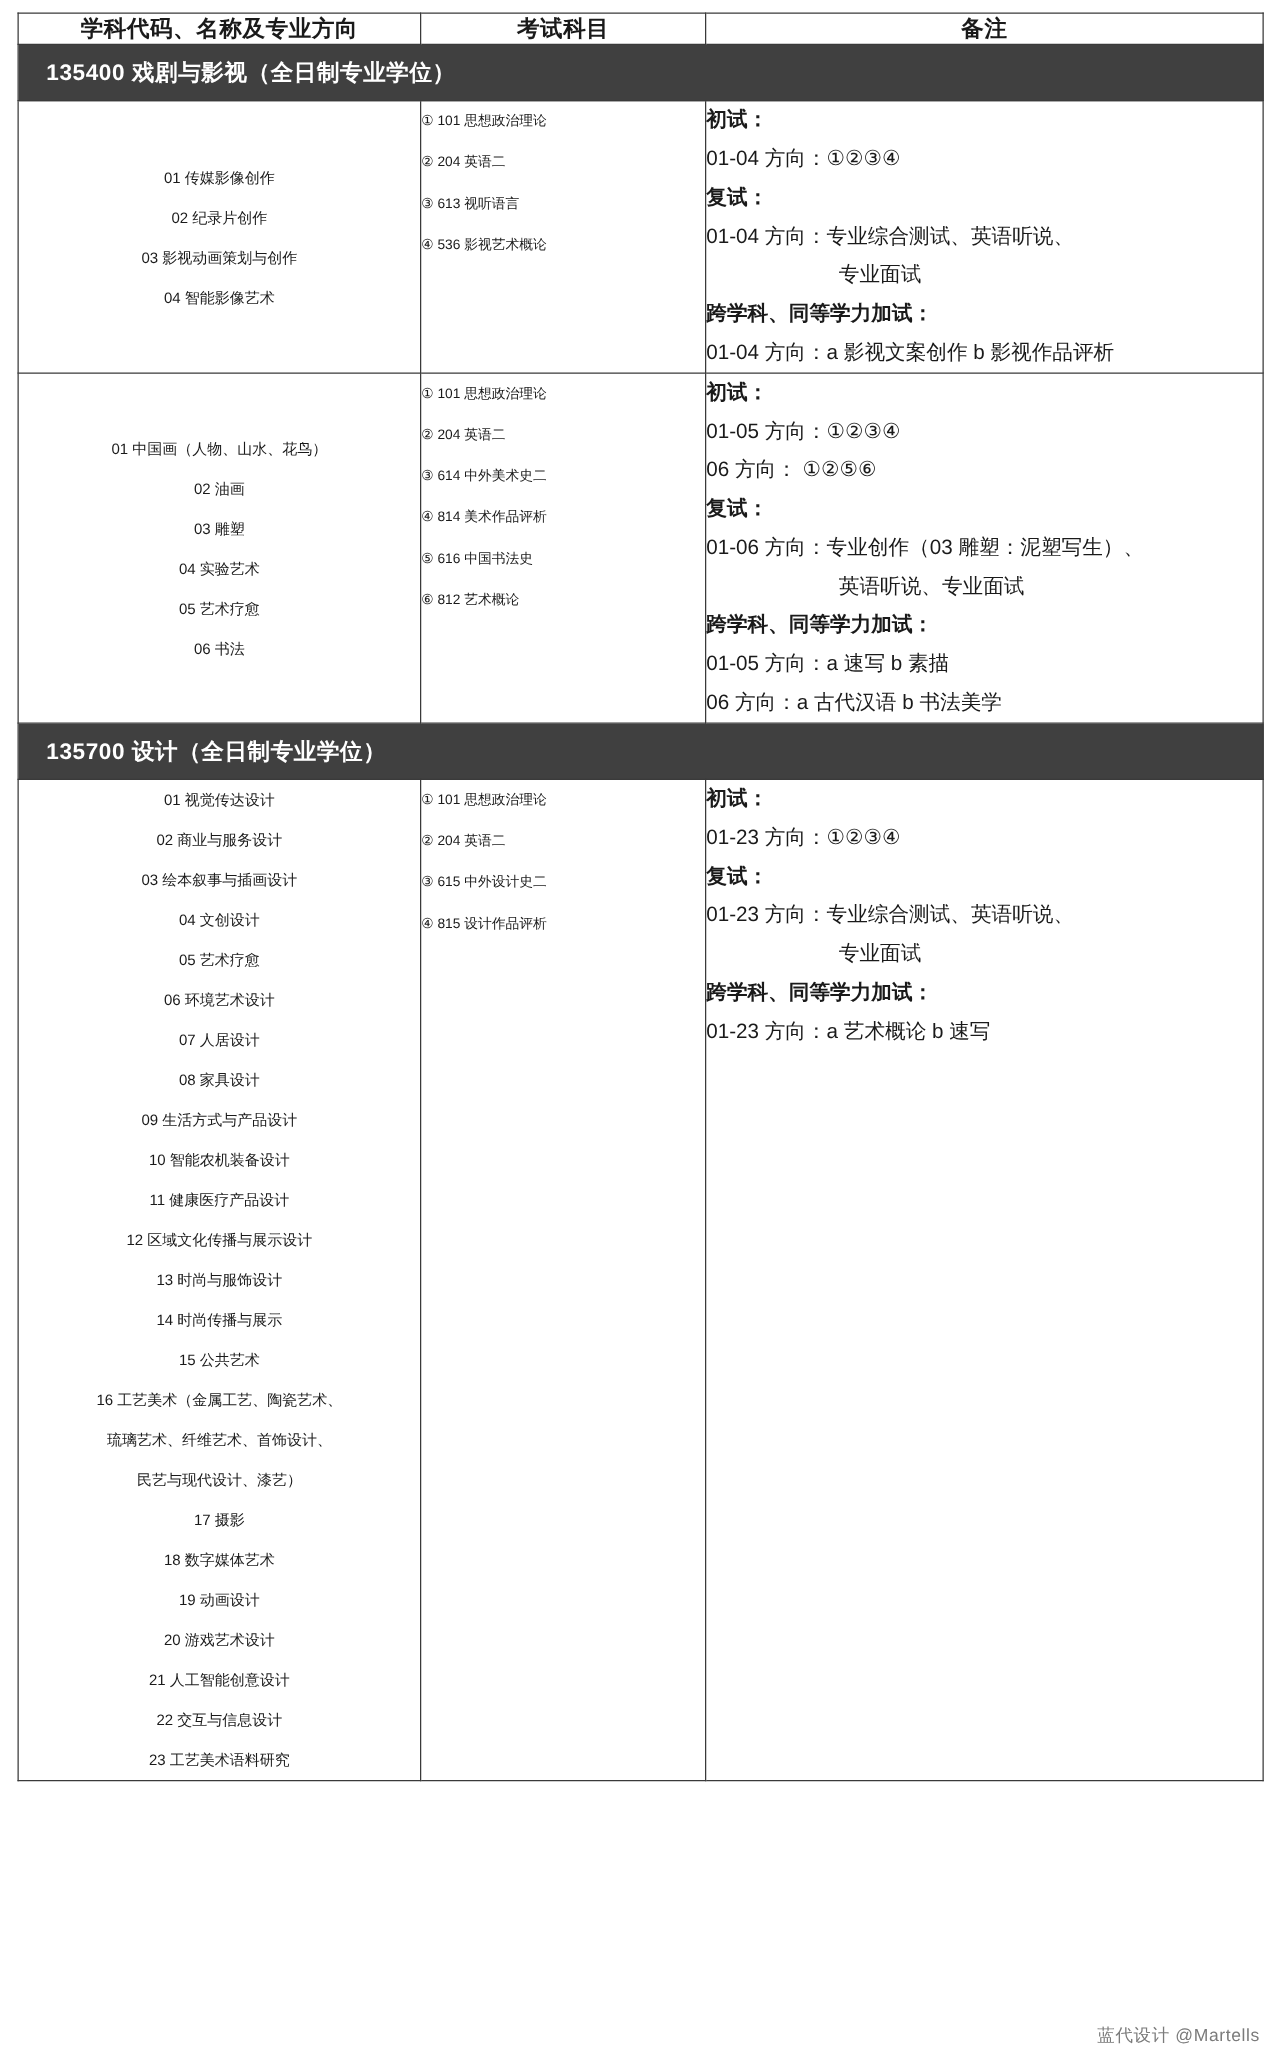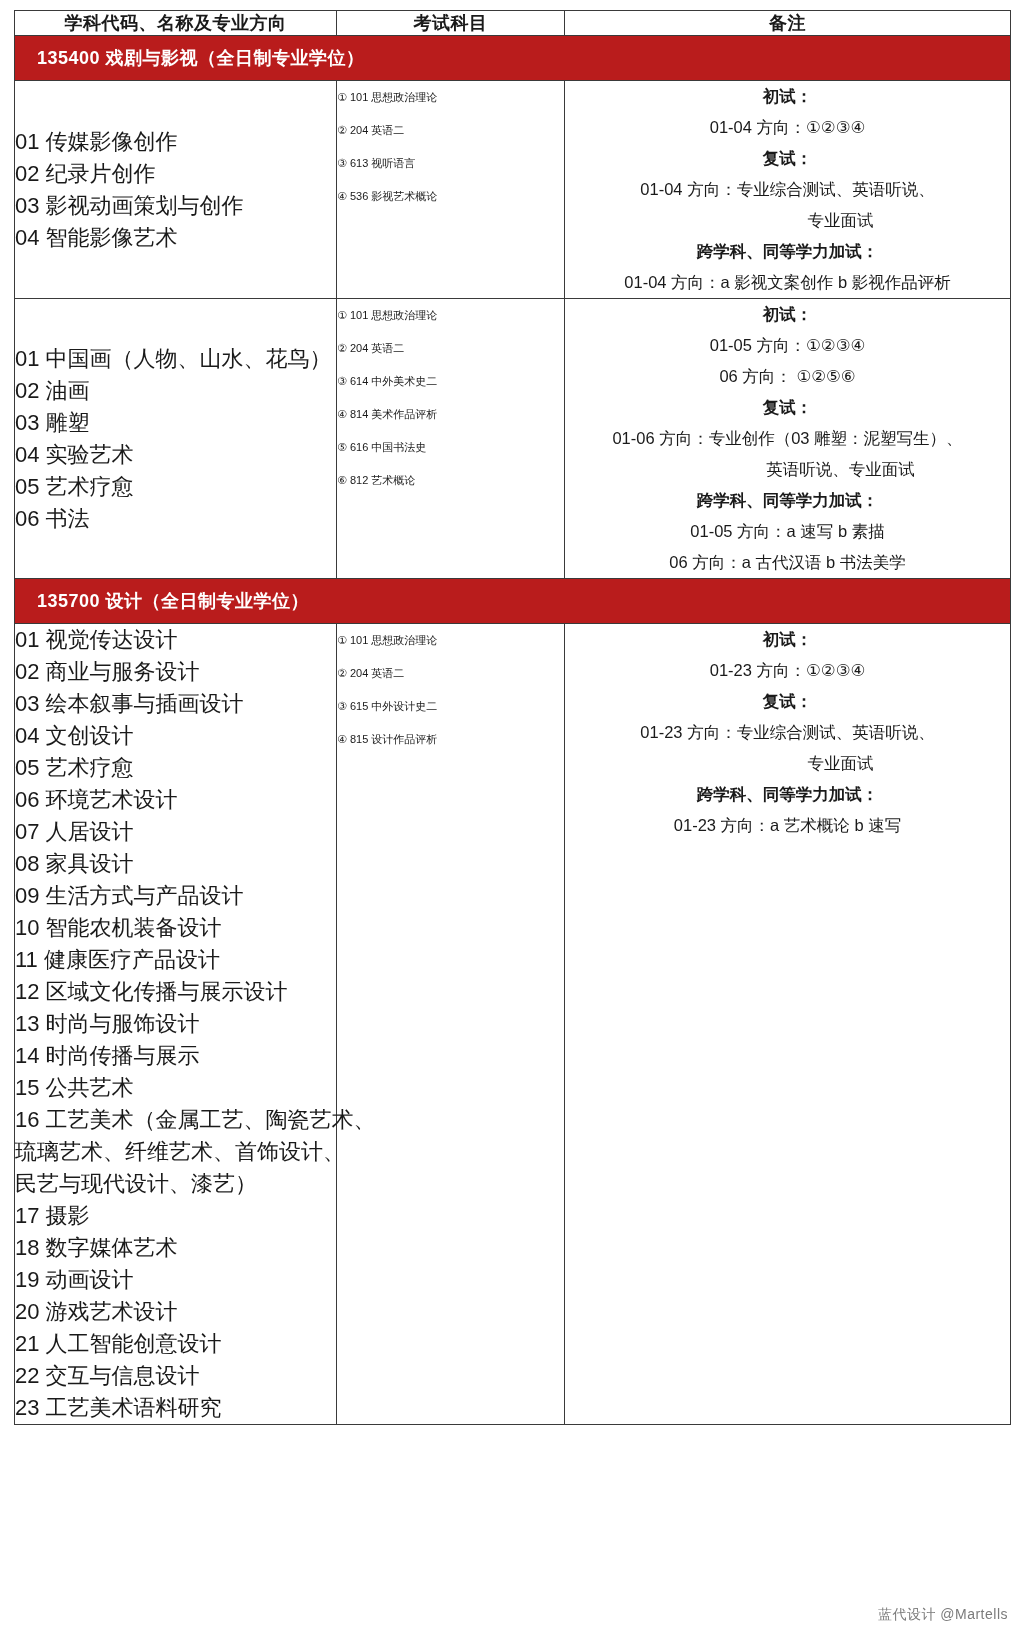--- a/index.html
+++ b/index.html
@@ -36,61 +36,61 @@
   thead th {
     text-align: center;
     font-weight: bold;
     font-size: 18px;
     padding: 14px 4px 13px 4px;
     letter-spacing: 0.5px;
     background: #ffffff;
   }
 
   tr.group-row td {
-    background: #b91c1c;
+    background: #404040;
     color: #ffffff;
     font-weight: bold;
     font-size: 18px;
     padding: 10px 0 10px 22px;
     letter-spacing: 0.5px;
     border-left: 1px solid #3a3a3a;
     border-right: 1px solid #3a3a3a;
   }
 
   .dir-cell {
     padding: 16px 10px 16px 28px;
-    font-size: 22px;
+    font-size: 12px;
     line-height: 32px;
+    text-align: center;
   }
   .dir-cell.middle { vertical-align: middle; }
   .dir-cell .line { white-space: nowrap; }
 
   .subj-cell {
     padding: 16px 8px 16px 24px;
     font-size: 11px;
     line-height: 33px;
     vertical-align: middle;
   }
   .subj-cell .line { white-space: nowrap; }
 
   .note-cell {
     padding: 14px 10px 14px 16px;
     font-size: 16.5px;
     line-height: 31px;
     vertical-align: middle;
-    text-align: center;
   }
   .note-cell .b { font-weight: bold; }
   .note-cell .line { white-space: nowrap; }
   .note-cell .indent2 { padding-left: 106px; }
 
   .watermark {
     position: absolute;
     right: 16px;
-    bottom: 20px;
+    bottom: 6px;
     font-size: 14px;
     color: #7b7b7b;
     letter-spacing: 0.5px;
   }
 </style>
 </head>
 <body>
 
 <div class="sheet">
   <table class="major-table">

